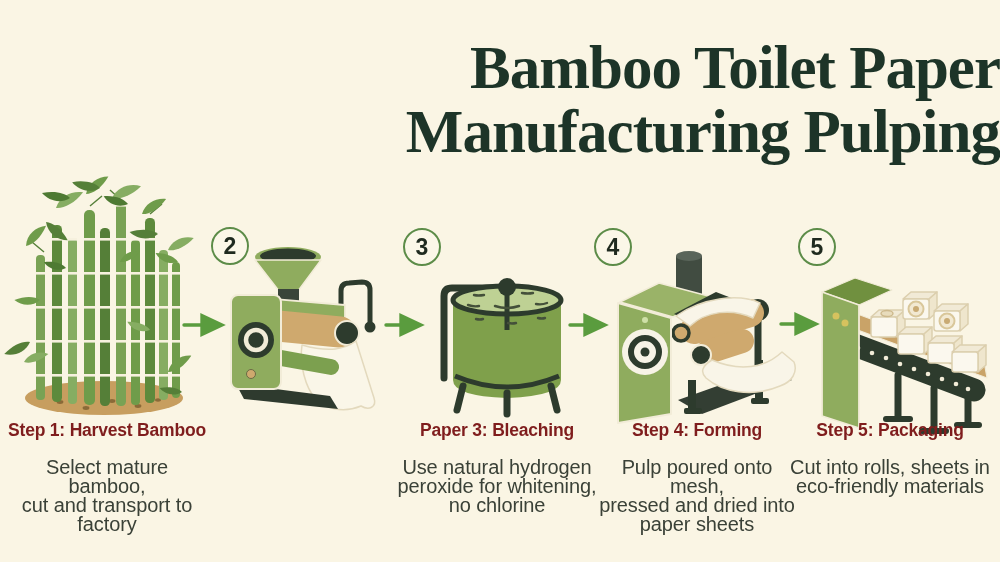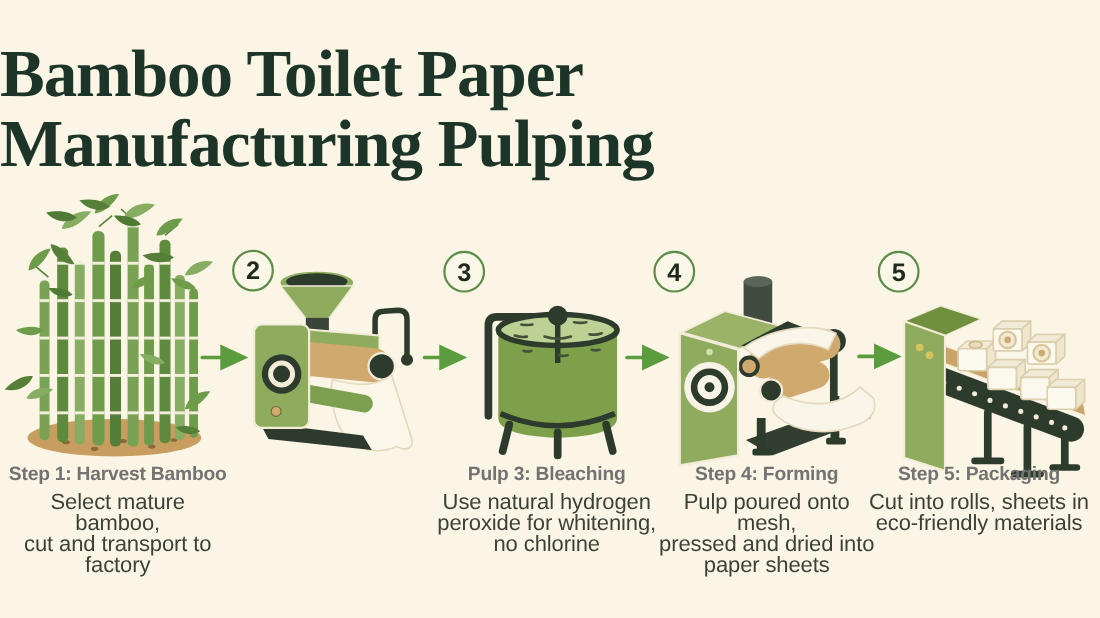--- a/index.html
+++ b/index.html
@@ -1,39 +1,39 @@
 <!DOCTYPE html>
 <html><head>
 <meta charset="utf-8">
 <style>
   html,body{margin:0;padding:0;background:#e8e4d4;}
   .canvas{
     position:relative;width:1000px;height:562px;overflow:hidden;
     background:#faf5e4;font-family:"Liberation Sans",sans-serif;
   }
   .title{
-    position:absolute;left:0;top:36px;width:1000px;text-align:left;
+    position:absolute;left:0;top:36px;width:1000px;text-align:right;
     font-family:"Liberation Serif",serif;font-weight:700;
     font-size:61px;line-height:64px;letter-spacing:-1px;color:#1d3428;
   }
   .art{position:absolute;left:0;top:0;width:1000px;height:562px;}
   .badge{
     position:absolute;width:38px;height:38px;border-radius:50%;
     background:#fbf7e8;border:2.5px solid #5c8c48;box-sizing:border-box;
     display:flex;align-items:center;justify-content:center;
     font-weight:700;font-size:23px;color:#1f2a1f;
   }
   .badge.b2{left:211px;top:227px;}
   .badge.b3{left:403px;top:228px;}
   .badge.b4{left:594px;top:228px;}
   .badge.b5{left:798px;top:228px;}
   .step-col{position:absolute;top:420px;text-align:center;}
   .step-col h3{
-    margin:0 0 7px 0;font-size:17.5px;line-height:21px;
-    font-weight:700;color:#737373;letter-spacing:-0.2px;
+    margin:0 0 17px 0;font-size:17.5px;line-height:21px;
+    font-weight:700;color:#7f1d1d;letter-spacing:-0.2px;
   }
   .step-col p{
     margin:0;font-size:20px;line-height:19px;color:#3a4137;
     white-space:pre-line;letter-spacing:-0.1px;
   }
   .col1{left:7px;width:200px;}
   .col2{left:203px;width:200px;}
   .col3{left:397px;width:200px;}
   .col4{left:597px;width:200px;}
   .col5{left:790px;width:200px;}
@@ -274,21 +274,21 @@
       <span>5</span>
     </div>
 
   <div class="step-col col1">
     <h3>Step 1: Harvest Bamboo</h3>
     <p>Select mature bamboo,
 cut and transport to
 factory</p>
   </div>
   <div class="step-col col3">
-    <h3>Pulp 3: Bleaching</h3>
+    <h3>Paper 3: Bleaching</h3>
     <p>Use natural hydrogen
 peroxide for whitening,
 no chlorine</p>
   </div>
   <div class="step-col col4">
     <h3>Step 4: Forming</h3>
     <p>Pulp poured onto mesh,
 pressed and dried into
 paper sheets</p>
   </div>

